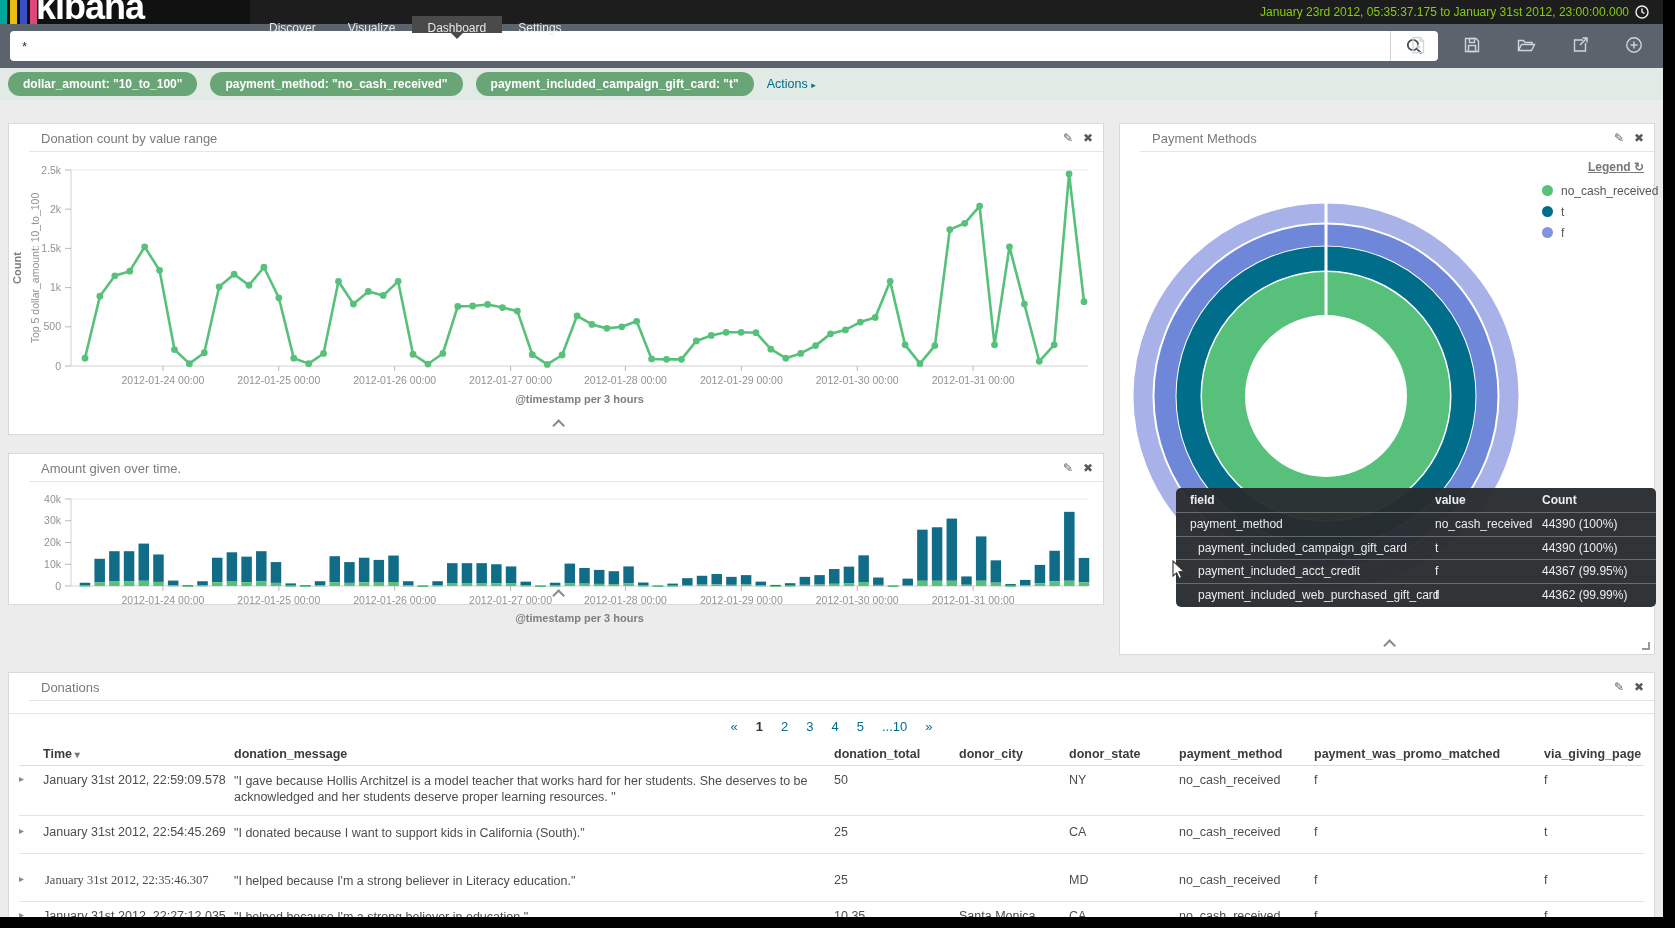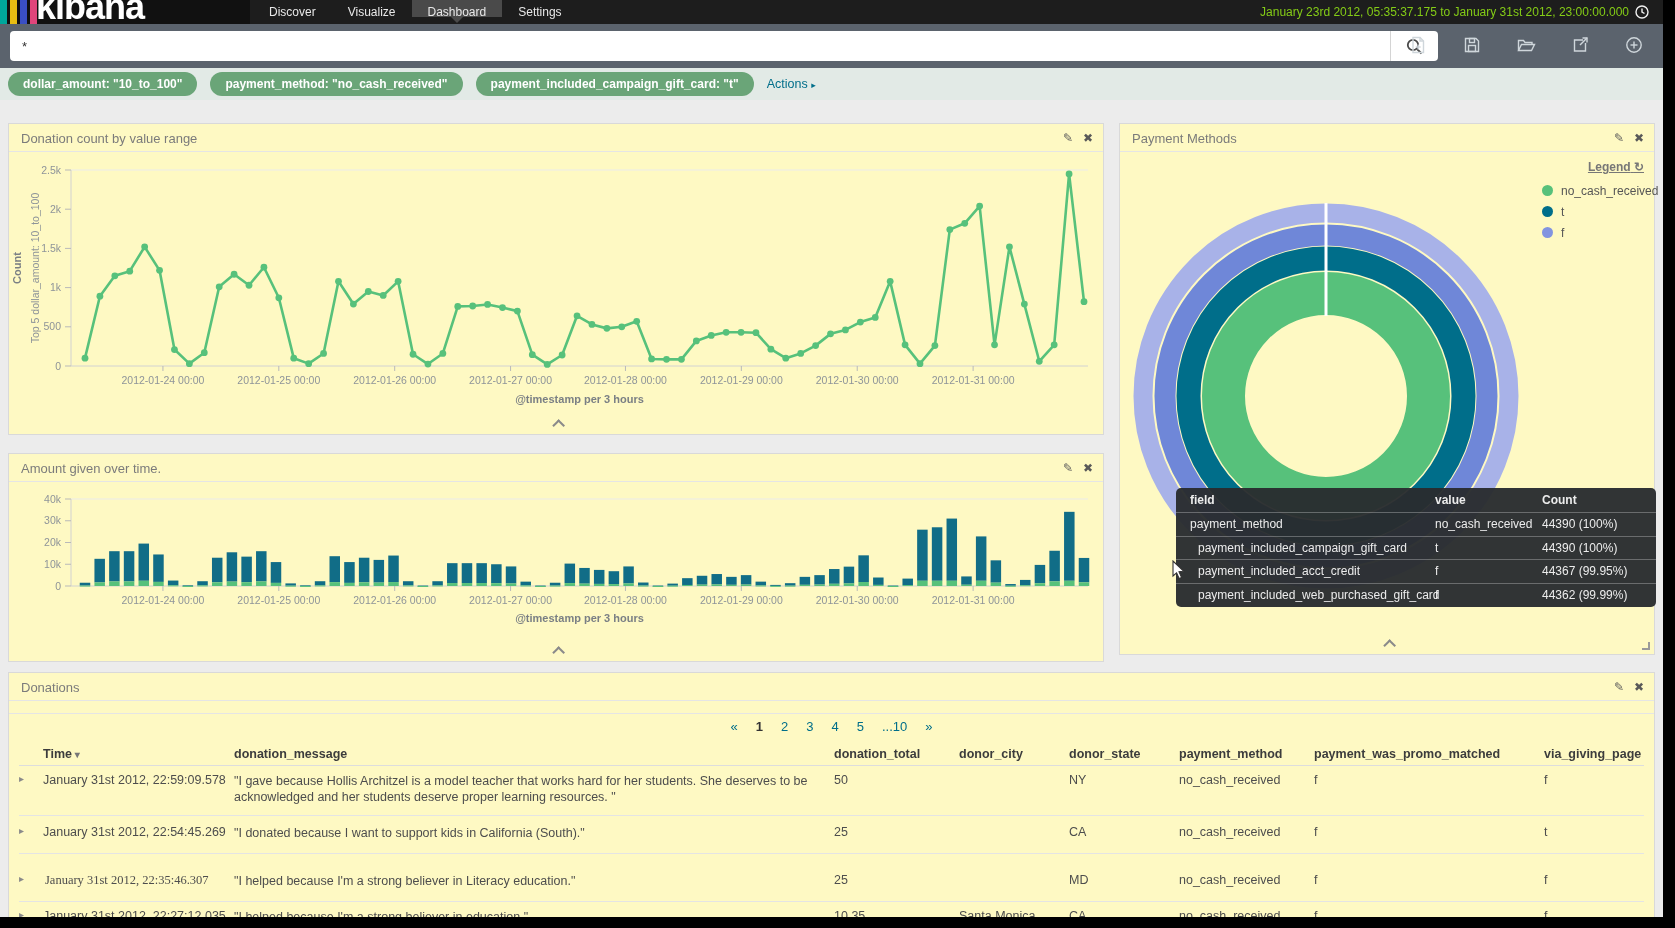--- a/index.html
+++ b/index.html
@@ -6,21 +6,21 @@
   html,body { background:#000; width:1675px; height:928px; overflow:hidden; }
   body { font-family:"Liberation Sans", sans-serif; }
   #app { position:absolute; top:0; left:0; width:1663px; height:917px; background:#ececec; overflow:hidden; }
 
   
   .navbar { position:absolute; top:0; left:0; width:100%; height:24px; background:#1d1d1d; z-index:30; }
   .logo-box { position:absolute; left:0; top:0; width:250px; height:24px; background:#111; overflow:hidden; }
   .logo-stripes { position:absolute; left:0; top:0; height:24px; display:flex; }
   .logo-stripes i { display:block; width:7px; height:24px; margin-right:3px; }
   .logo-text { position:absolute; left:36px; top:-14px; font-size:36px; font-weight:bold; color:#fff; letter-spacing:-1px; }
-  .nav-tabs { position:absolute; left:253px; top:0; height:17px; display:flex; }
+  .nav-tabs { position:absolute; left:253px; top:16px; height:17px; display:flex; }
   .nav-tab { color:#e8e8e8; font-size:12px; line-height:24px; padding:0 16px; cursor:pointer; position:relative; }
   .nav-tab.active { background:#4a4a4a; }
   .nav-tab.active::after { content:""; position:absolute; left:50%; bottom:-6px; margin-left:-7px;
       border-left:7px solid transparent; border-right:7px solid transparent; border-top:7px solid #4a4a4a; }
   .nav-time { position:absolute; right:14px; top:0; height:24px; line-height:24px; color:#84cc16; font-size:12px; display:flex; align-items:center; gap:6px; }
 
   
   .searchrow { position:absolute; top:24px; left:0; width:100%; height:44px; background:#5b636d; }
   .search-wrap { position:absolute; left:10px; top:7px; width:1428px; height:30px; display:flex; }
   .search-input { flex:1; height:30px; border:none; outline:none; border-radius:4px 0 0 4px; padding:0 12px; font-size:13px; color:#333; background:#fff; font-family:"Liberation Sans",sans-serif; }
@@ -29,21 +29,21 @@
   .tool-btn { width:26px; height:30px; display:flex; align-items:center; justify-content:center; cursor:pointer; background:none; border:none; }
   .tool-btn svg { stroke:#cfd6db; fill:none; stroke-width:1.4; }
 
   
   .filterrow { position:absolute; top:68px; left:0; width:100%; height:32px; background:#e2eae6; display:flex; align-items:center; padding-left:8px; gap:13px; }
   .pill { background:#6aa578; color:#fff; font-size:12px; font-weight:bold; border-radius:15px; padding:5px 15px; cursor:pointer; white-space:nowrap; }
   .actions-link { color:#006e8a; font-size:12.5px; cursor:pointer; margin-left:0; }
   .actions-link b { font-weight:normal; font-size:9px; }
 
   
-  .panel { position:absolute; background:#fef9c3; border:1px solid #d9d9d9; }
+  .panel { position:absolute; background:#ffffff; border:1px solid #d9d9d9;padding-left:20px; }
   .panel-head { position:relative; height:28px; border-bottom:1px solid #e5e5e5; }
   .panel-title { position:absolute; left:12px; top:7px; font-size:13px; color:#7b7b7b; }
   .panel-icons { position:absolute; right:10px; top:6px; display:flex; gap:10px; }
   .panel-icon { color:#595959; font-size:12px; cursor:pointer; line-height:16px; }
   .chev-strip { position:absolute; left:0; width:100%; height:18px; display:flex; align-items:center; justify-content:center; cursor:pointer; }
   .chev { width:9px; height:9px; border-top:2px solid #8a8a8a; border-right:2px solid #8a8a8a; transform:rotate(-45deg) translateY(3px); }
   .resize-corner { position:absolute; right:4px; bottom:4px; width:8px; height:8px; border-right:2px solid #9a9a9a; border-bottom:2px solid #9a9a9a; cursor:nwse-resize; }
 
   svg text { font-family:"Liberation Sans", sans-serif; }
   .axis-text { fill:#8e9499; font-size:10.5px; }
@@ -343,21 +343,21 @@
           <span class="tt-c2">f</span>
           <span class="tt-c3">44362 (99.99%)</span>
         </div>
       </div>
     <div class="chev-strip" style="bottom:2px;">
         <span class="chev"></span>
       </div>
     <div class="resize-corner"></div>
   </section>
 
-  <section class="panel" style="left:8px; top:453px; width:1096px; height:209px;">
+  <section class="panel" style="left:8px; top:453px; width:1096px; height:152px;">
     <div class="panel-head">
       <span class="panel-title">Amount given over time.</span>
       <span class="panel-icons">
         <span class="panel-icon">✎</span>
         <span class="panel-icon">✖</span>
       </span>
     </div>
     <svg id="bar-svg" width="1096" height="152" style="position:absolute; left:0; top:28px;">
         <line x1="62" y1="17" x2="1079" y2="17" stroke="#ebebeb"></line>
         <line x1="62" y1="17" x2="62" y2="104" stroke="#d2d2d2"></line>

